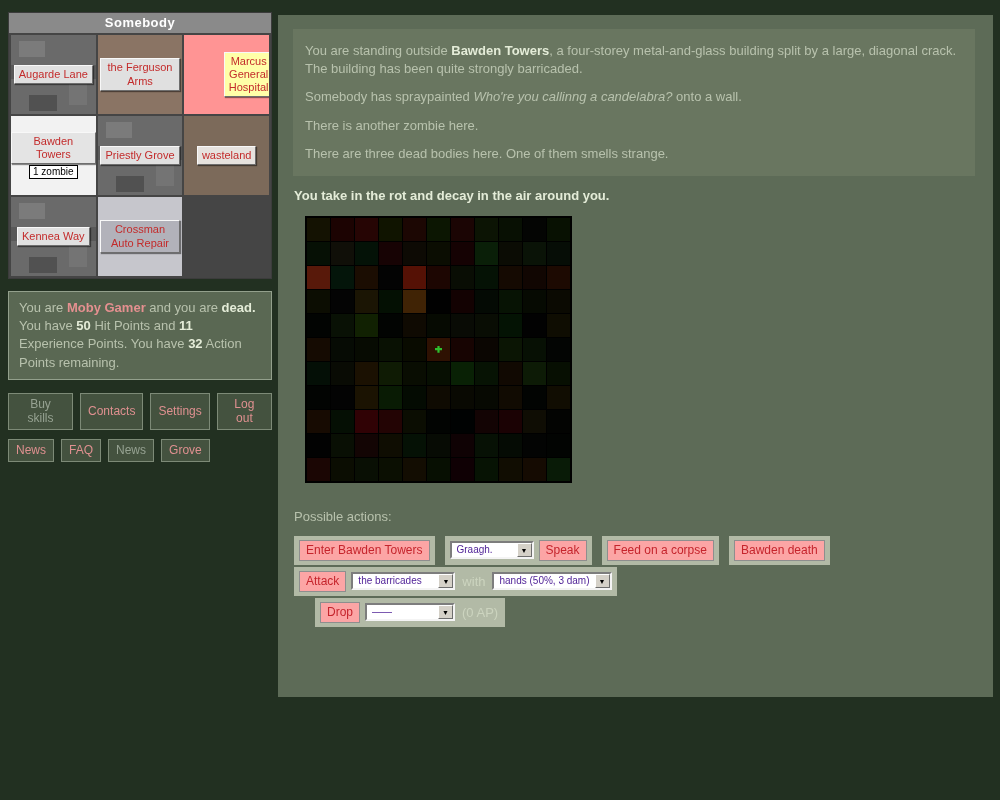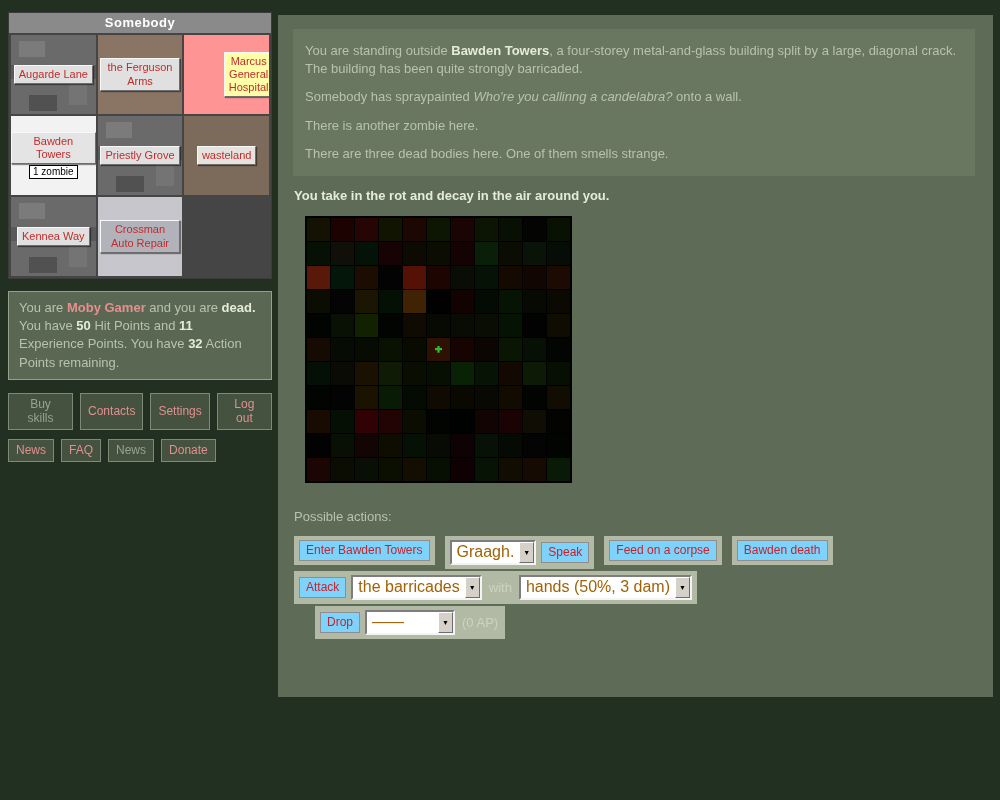--- a/index.html
+++ b/index.html
@@ -93,29 +93,29 @@
     clip-path:polygon(34% 0,66% 0,66% 34%,100% 34%,100% 66%,66% 66%,66% 100%,34% 100%,34% 66%,0 66%,0 34%,34% 34%);
   }
   .possible{margin:26px 0 12px 1px;}
   .action-row{display:flex;gap:10px;margin:0 0 2px 1px;align-items:flex-start;}
   .frame{
     background:var(--frame_bg);padding:4px 5px;display:inline-flex;
     align-items:center;gap:5px;
   }
   .ud-btn{
     font-family:inherit;font-size:12px;cursor:pointer;
-    background:#7dd3fc;color:var(--btn_red);border:1px solid #8e8e8e;
+    background:#fca5a5;color:var(--btn_red);border:1px solid #8e8e8e;
     padding:2px 6px 3px;white-space:nowrap;
   }
   .ud-select{
     display:inline-flex;align-items:stretch;background:#fff;cursor:pointer;
     border:2px solid;border-color:#7d7d7d #f4f4f4 #f4f4f4 #7d7d7d;
   }
   .sel-text{
-    font-size:16px;color:#a16207;padding:1px 5px 2px;white-space:nowrap;
+    font-size:10px;color:#4c1d95;padding:1px 5px 2px;white-space:nowrap;
     display:flex;align-items:center;
   }
   .sel-arrow{
     width:15px;background:#d5d1c8;border:1px solid;border-color:#fff #6d6d6d #6d6d6d #fff;
     display:flex;align-items:center;justify-content:center;font-size:7px;color:#000;
   }
   .with-label,.ap-note{color:#ccd4bf;font-size:13px;padding:0 2px;}
   .zombie-note{margin:15px 0 12px 1px;}
   .drop-row{margin-left:1px;padding-left:21px;}
 </style>
@@ -161,21 +161,21 @@
   <div class="nav-row">
     <button class="nav-btn muted">Buy skills</button>
     <button class="nav-btn">Contacts</button>
     <button class="nav-btn">Settings</button>
     <button class="nav-btn">Log out</button>
   </div>
   <div class="nav-row">
     <button class="nav-btn">News</button>
     <button class="nav-btn">FAQ</button>
     <button class="nav-btn muted">News</button>
-    <button class="nav-btn">Donate</button>
+    <button class="nav-btn">Grove</button>
   </div>
 </div>
 
 <div class="main-panel">
   <div class="description">
     <p><span>You are standing outside </span><b>Bawden Towers</b><span>, a four-storey metal-and-glass building split by a large, diagonal crack. The building has been quite strongly barricaded.</span></p>
     <p><span>Somebody has spraypainted </span><i>Who're you callinng a candelabra?</i><span> onto a wall.</span></p>
     <p>There is another zombie here.</p>
     <p>There are three dead bodies here. One of them smells strange.</p>
   </div>

